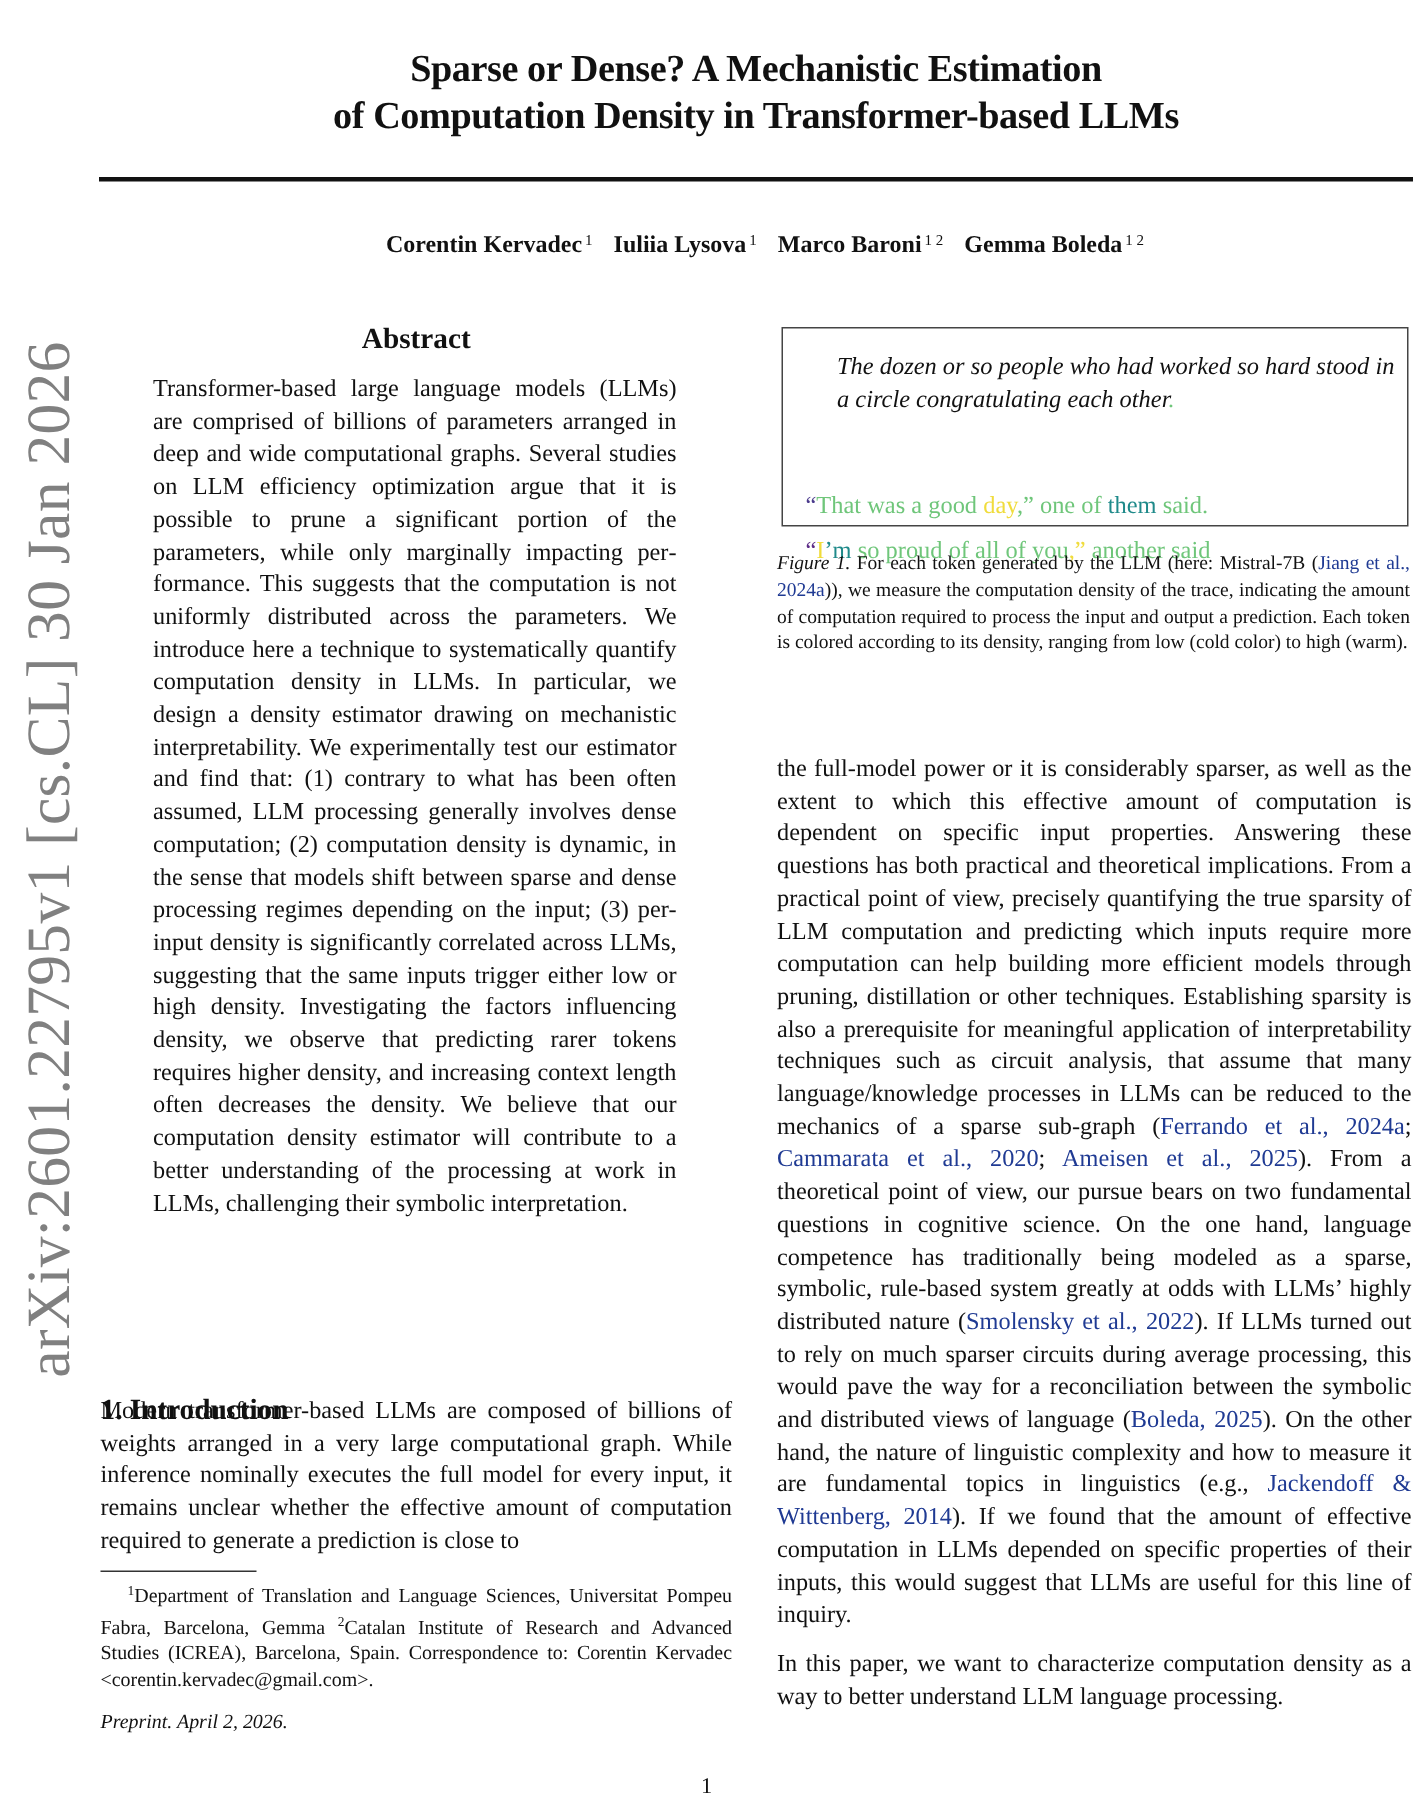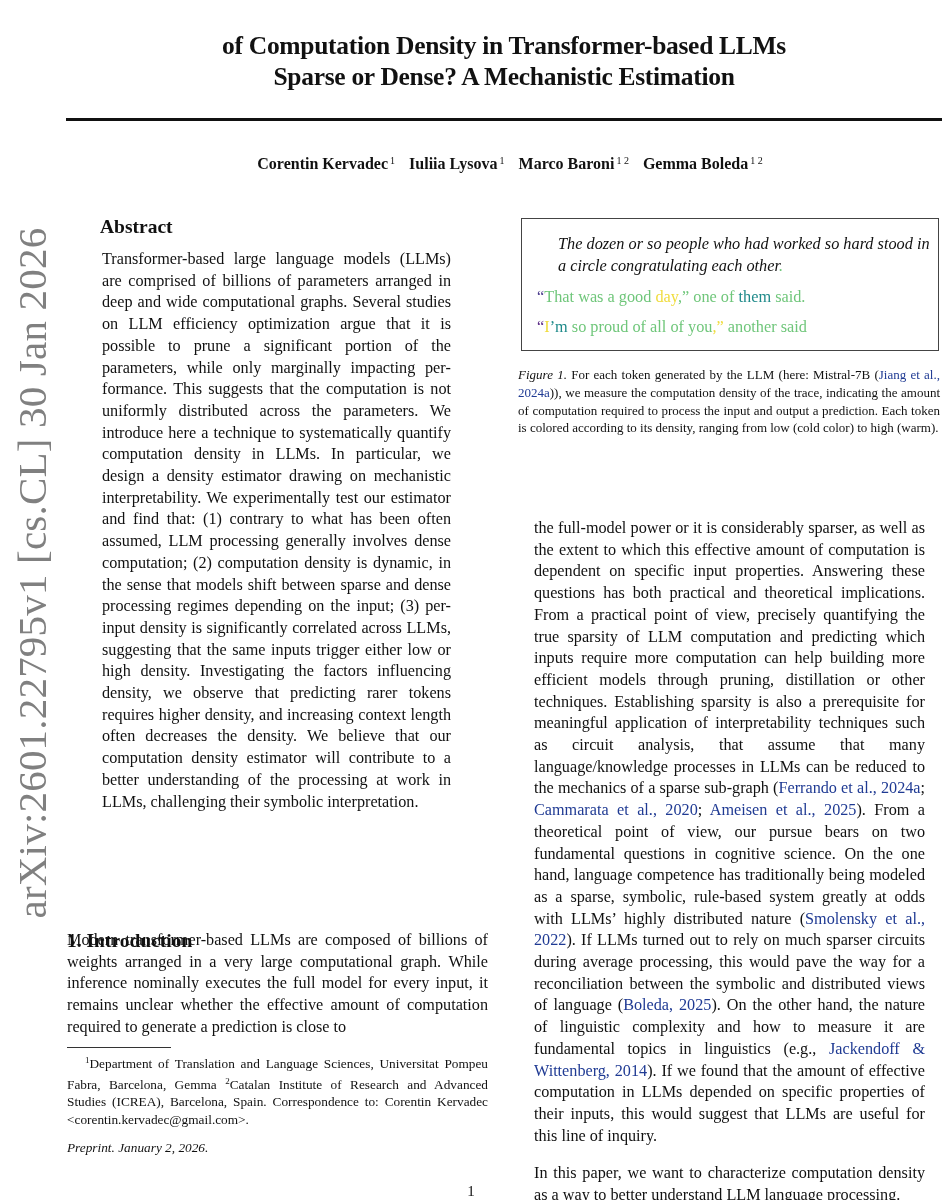--- a/index.html
+++ b/index.html
@@ -24,21 +24,21 @@
     position: absolute; left: 66px; top: 118px; width: 876px; height: 3px; background: #111;
   }
   .authors {
     position: absolute; left: 72px; width: 876px; top: 155px; text-align: center;
     font-weight: bold; font-size: 16px;
   }
   .authors .author { margin: 0 5px; }
   .authors sup { font-weight: normal; font-size: 10px; vertical-align: 5px; margin-left: 2px; }
   .abstract-title {
     position: absolute; left: 100px; width: 355px; top: 216px;
-    text-align: left; font-weight: bold; font-size: 19.5px;
+    text-align: center; font-weight: bold; font-size: 19.5px;
   }
   .abstract-body {
     position: absolute; left: 102px; width: 349px; top: 249px;
     font-size: 16.2px; line-height: 21.7px; text-align: justify; hyphens: manual;
   }
   .section-heading {
     position: absolute; left: 67px; top: 930px; font-weight: bold; font-size: 19.5px;
   }
   .intro-left {
     position: absolute; left: 67px; width: 421px; top: 930px;
@@ -56,48 +56,48 @@
   }
   .figure-box {
     position: absolute; left: 521px; top: 218px; width: 418px; height: 133px;
     border: 1.5px solid #444; box-sizing: border-box;
   }
   .fig-context {
     position: absolute; left: 16px; top: 14px; width: 380px;
     font-style: italic; font-size: 16.3px; line-height: 21.5px; margin-left: 20px;
   }
   .fig-line {
-    position: absolute; left: 15px; font-size: 16.3px; white-space: nowrap;
+    position: absolute; left: 15px; font-size: 16.3px; white-space: nowrap; margin-top: 40px;
   }
   .fig-line.l1 { top: 68px; }
   .fig-line.l2 { top: 98px; }
   .fig-caption {
     position: absolute; left: 518px; width: 422px; top: 366px;
     font-size: 13px; line-height: 17.8px; text-align: justify;
   }
   .fig-caption .fig-label { font-style: italic; }
   .cite { color: #1f3a93; }
   .intro-right {
     position: absolute; left: 518px; width: 423px; top: 502px;
     font-size: 16.2px; line-height: 21.7px; text-align: justify;
   }
-  .intro-right p { margin: 16px; }
+  .intro-right p { margin: 0; }
   .intro-right p + p { margin-top: 11px; }
   .page-number {
     position: absolute; left: 0; width: 942px; top: 1183px; text-align: center; font-size: 15px;
   }
 </style>
 </head>
 <body>
 
 <div class="arxiv-stamp">arXiv:2601.22795v1  [cs.CL]  30 Jan 2026</div>
 
 <div class="title">
+  <div>Sparse or Dense? A Mechanistic Estimation</div>
   <div>of Computation Density in Transformer-based LLMs</div>
-  <div>Sparse or Dense? A Mechanistic Estimation</div>
 </div>
 
 <div class="rule"></div>
 
 <div class="authors">
   <span class="author"><span>Corentin Kervadec</span><sup>1</sup></span>
   <span class="author"><span>Iuliia Lysova</span><sup>1</sup></span>
   <span class="author"><span>Marco Baroni</span><sup>1 2</sup></span>
   <span class="author"><span>Gemma Boleda</span><sup>1 2</sup></span>
 </div>
@@ -116,20 +116,20 @@
 </div>
 
 <div class="fig-caption"><span class="fig-label">Figure 1.</span><span> For each token generated by the LLM (here: Mistral-7B (</span><a class="cite">Jiang et al., 2024a</a><span>)), we measure the computation density of the trace, indicating the amount of computation required to process the input and output a prediction. Each token is colored according to its density, ranging from low (cold color) to high (warm).</span></div>
 
 <div class="section-heading">1. Introduction</div>
 <div class="intro-left">Modern transformer-based LLMs are composed of billions of weights arranged in a very large computational graph. While inference nominally executes the full model for every input, it remains unclear whether the effective amount of computation required to generate a prediction is close to</div>
 
 <div class="footnote-rule"></div>
 <div class="footnote"><span class="indent"></span><sup>1</sup><span>Department of Translation and Language Sciences, Universitat Pompeu Fabra, Barcelona, Gemma </span><sup>2</sup><span>Catalan Institute of Research and Advanced Studies (ICREA), Barcelona, Spain. Correspondence to: Corentin Kervadec &lt;corentin.kervadec@gmail.com&gt;.</span></div>
 
-<div class="preprint">Preprint. January 2, 2026.</div>
+<div class="preprint">Preprint. April 2, 2026.</div>
 
 <div class="intro-right">
   <p><span>the full-model power or it is considerably sparser, as well as the extent to which this effective amount of computation is dependent on specific input properties. Answering these questions has both practical and theoretical implications. From a practical point of view, precisely quantifying the true sparsity of LLM computation and predicting which inputs require more computation can help building more efficient models through pruning, distillation or other techniques. Establishing sparsity is also a prerequisite for meaningful application of interpretability techniques such as circuit analysis, that assume that many language/knowledge pro­cesses in LLMs can be reduced to the mechanics of a sparse sub-graph (</span><a class="cite">Ferrando et al., 2024a</a><span>; </span><a class="cite">Cammarata et al., 2020</a><span>; </span><a class="cite">Ameisen et al., 2025</a><span>). From a theoretical point of view, our pursue bears on two fundamental questions in cognitive science. On the one hand, language competence has tradi­tionally being modeled as a sparse, symbolic, rule-based system greatly at odds with LLMs’ highly distributed nature (</span><a class="cite">Smolensky et al., 2022</a><span>). If LLMs turned out to rely on much sparser circuits during average processing, this would pave the way for a reconciliation between the symbolic and distributed views of language (</span><a class="cite">Boleda, 2025</a><span>). On the other hand, the nature of linguistic complexity and how to mea­sure it are fundamental topics in linguistics (e.g., </span><a class="cite">Jackendoff &amp; Wittenberg, 2014</a><span>). If we found that the amount of effec­tive computation in LLMs depended on specific properties of their inputs, this would suggest that LLMs are useful for this line of inquiry.</span></p>
   <p>In this paper, we want to characterize computation density as a way to better understand LLM language processing.</p>
 </div>
 
 <div class="page-number">1</div>
 
 </body></html>

